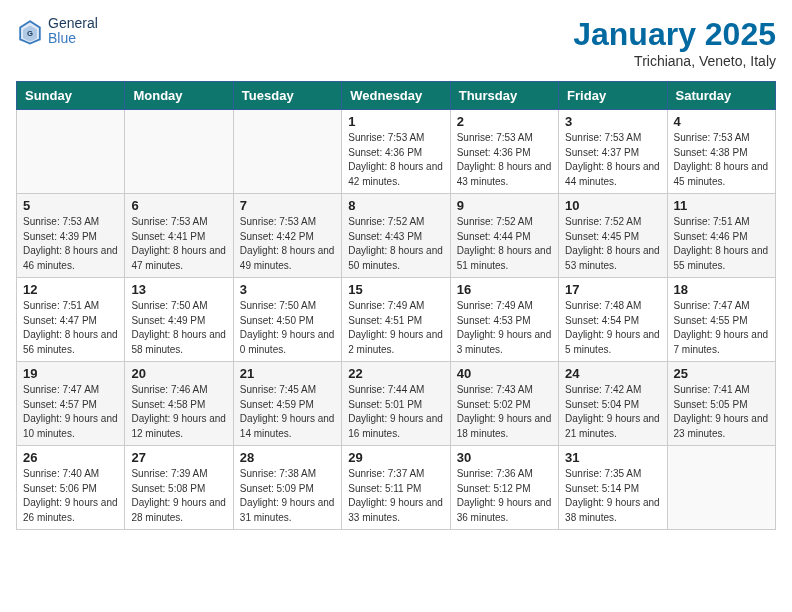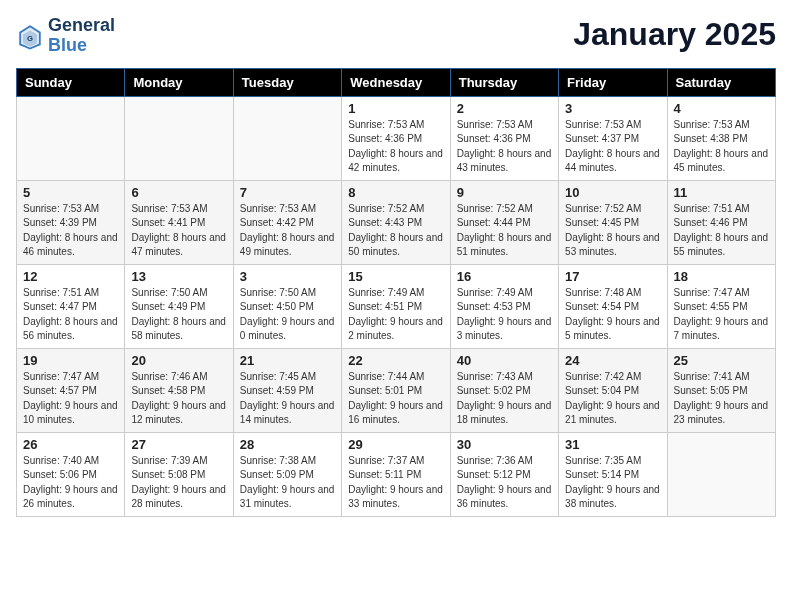--- a/index.html
+++ b/index.html
@@ -15,51 +15,51 @@
       justify-content: space-between;
       align-items: flex-start;
       margin-bottom: 12px;
     }
     .logo {
       display: flex;
       align-items: center;
       gap: 4px;
     }
     .logo-text {
-      font-size: 18px;
-      font-weight: bold;
+      font-size: 14px;
+      font-weight: normal;
       color: #1a3a5c;
       line-height: 1.1;
     }
     .logo-text span {
       color: #3a7abf;
     }
     .logo-icon {
       width: 28px;
       height: 28px;
     }
     .title-block {
       text-align: right;
     }
     .month-title {
       font-size: 32px;
       font-weight: bold;
-      color: #0f172a;
+      color: #0369a1;
     }
     .subtitle {
       font-size: 14px;
       color: #333;
     }
     .calendar {
       width: 100%;
       border-collapse: collapse;
       border: 1px solid #ccc;
     }
     .calendar th {
-      background: #000000;
+      background: #0f766e;
       color: #fff;
       text-align: left;
       padding: 6px 8px;
       font-size: 13px;
       font-weight: bold;
       border: 1px solid #2d6099;
     }
     .calendar td {
       vertical-align: top;
       width: calc(100%/7);
@@ -103,20 +103,21 @@
       <text x="20" y="27" text-anchor="middle" font-size="11" font-weight="bold" fill="#1a3a5c">G</text>
     </svg>
     <div>
       <div class="logo-text">
         General<br><span>Blue</span>
       </div>
     </div>
   </div>
   <div class="title-block">
     <div class="month-title">January 2025</div>
+    <div class="subtitle">Trichiana, Veneto, Italy</div>
   </div>
 </div>
 
 <table class="calendar">
   <thead>
     <tr>
     <th>Sunday</th>
         <th>Monday</th>
         <th>Tuesday</th>
         <th>Wednesday</th>

